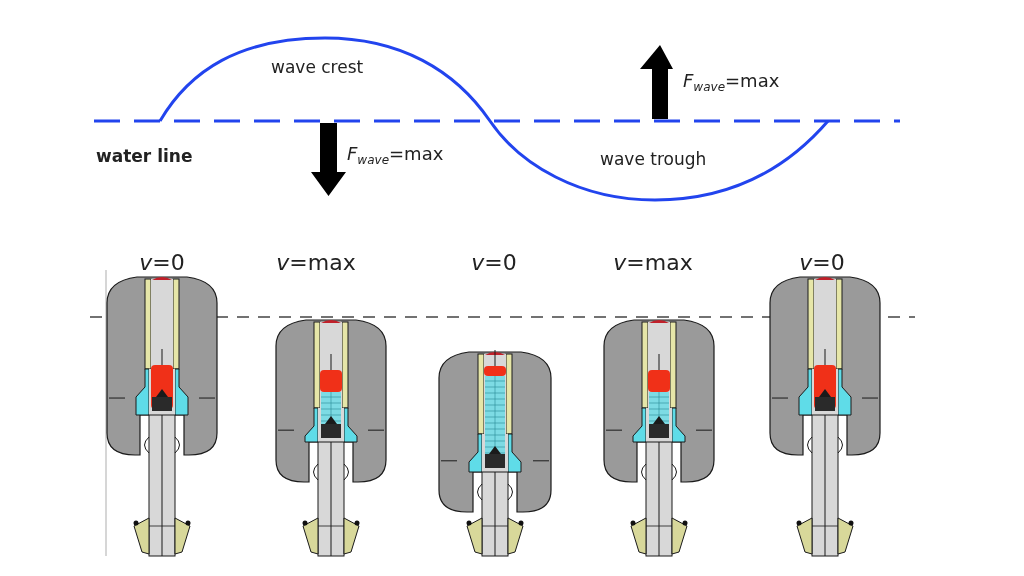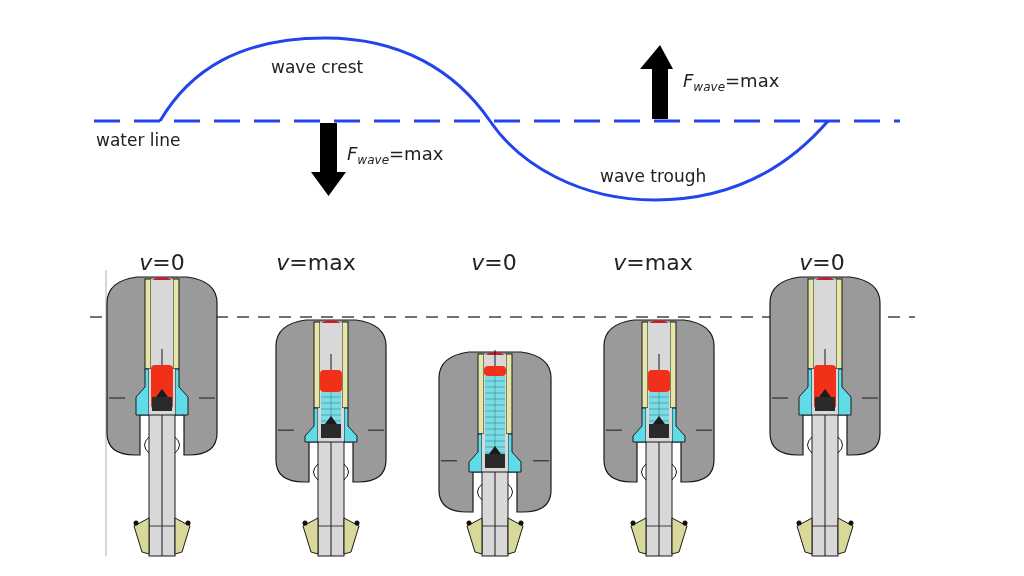--- a/index.html
+++ b/index.html
@@ -194,22 +194,22 @@
           <path d="M812,518 L797,526 L805,552 L812,554 Z" fill="#d8d89a" stroke="#1a1a1a" stroke-width="1"></path>
           <path d="M838,518 L853,526 L845,552 L838,554 Z" fill="#d8d89a" stroke="#1a1a1a" stroke-width="1"></path>
           <circle cx="799" cy="523" r="2.5" fill="#111"></circle>
           <circle cx="851" cy="523" r="2.5" fill="#111"></circle>
         </g>
       </g>
   </svg>
 
   
   <div class="lbl" style="left:271px; top:59px;">wave crest</div>
-  <div class="lbl" style="left:600px; top:168px;">wave trough</div>
-  <div class="lbl" style="left:96px; top:132px;">water line</div>
+  <div class="lbl" style="left:600px; top:151px;">wave trough</div>
+  <div class="lbl" style="left:96px; top:148px;font-weight:bold;">water line</div>
 
   <div class="lbl flabel" style="left:347px; top:145px;">
     <span class="f">F</span><sub>wave</sub><span>=max</span>
   </div>
   <div class="lbl flabel" style="left:683px; top:72px;">
     <span class="f">F</span><sub>wave</sub><span>=max</span>
   </div>
 
   <div class="lbl vlabel" style="left:107px; top:252px;">
     <span class="v">v</span><span>=0</span>

